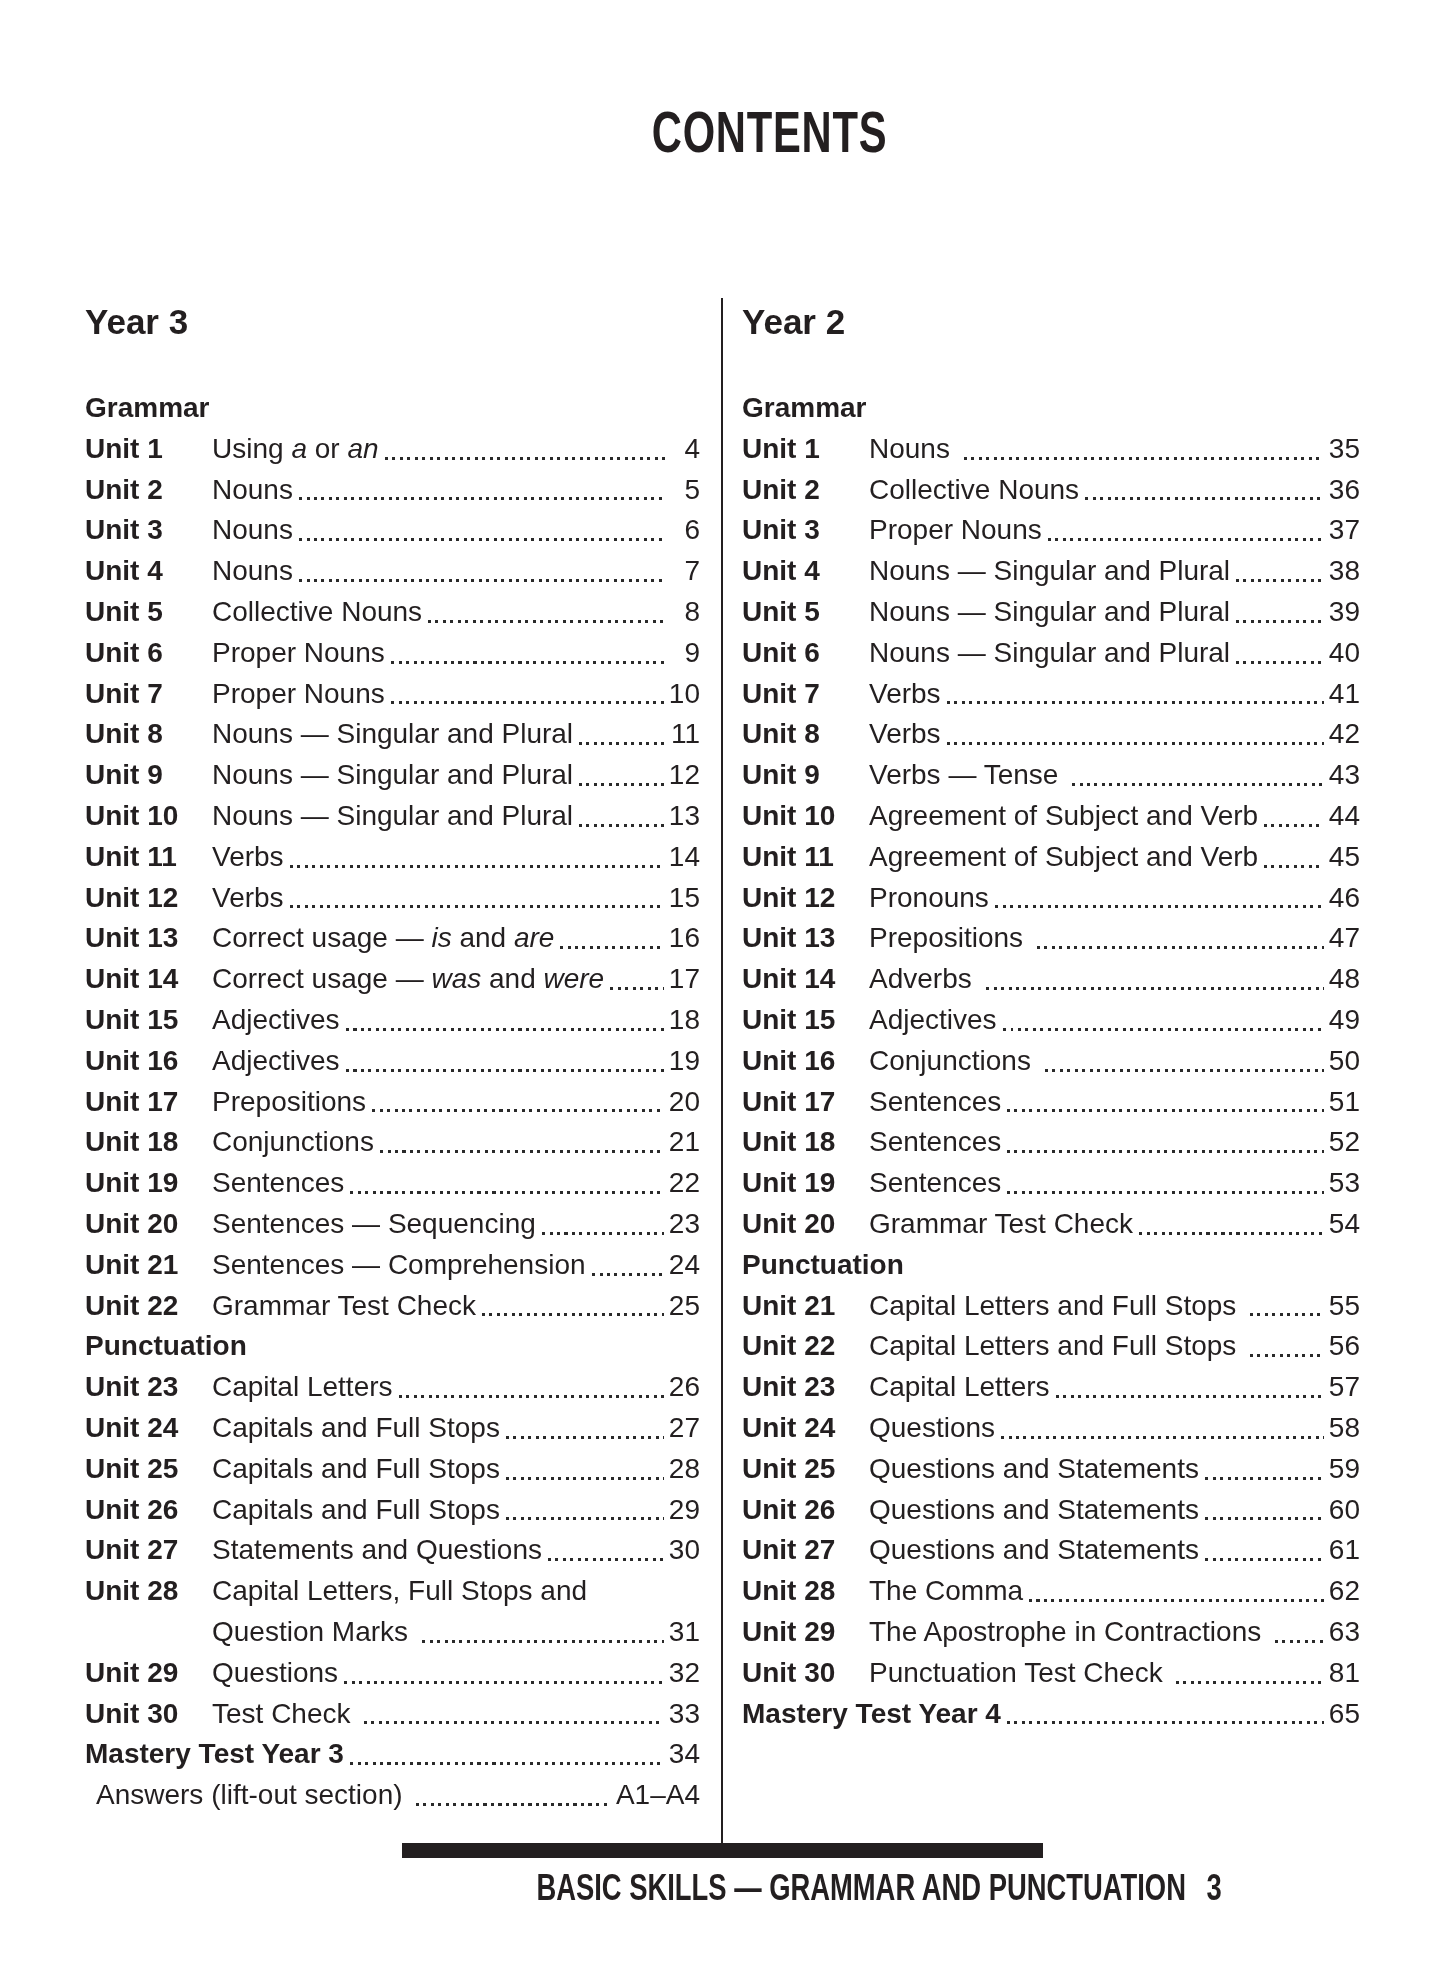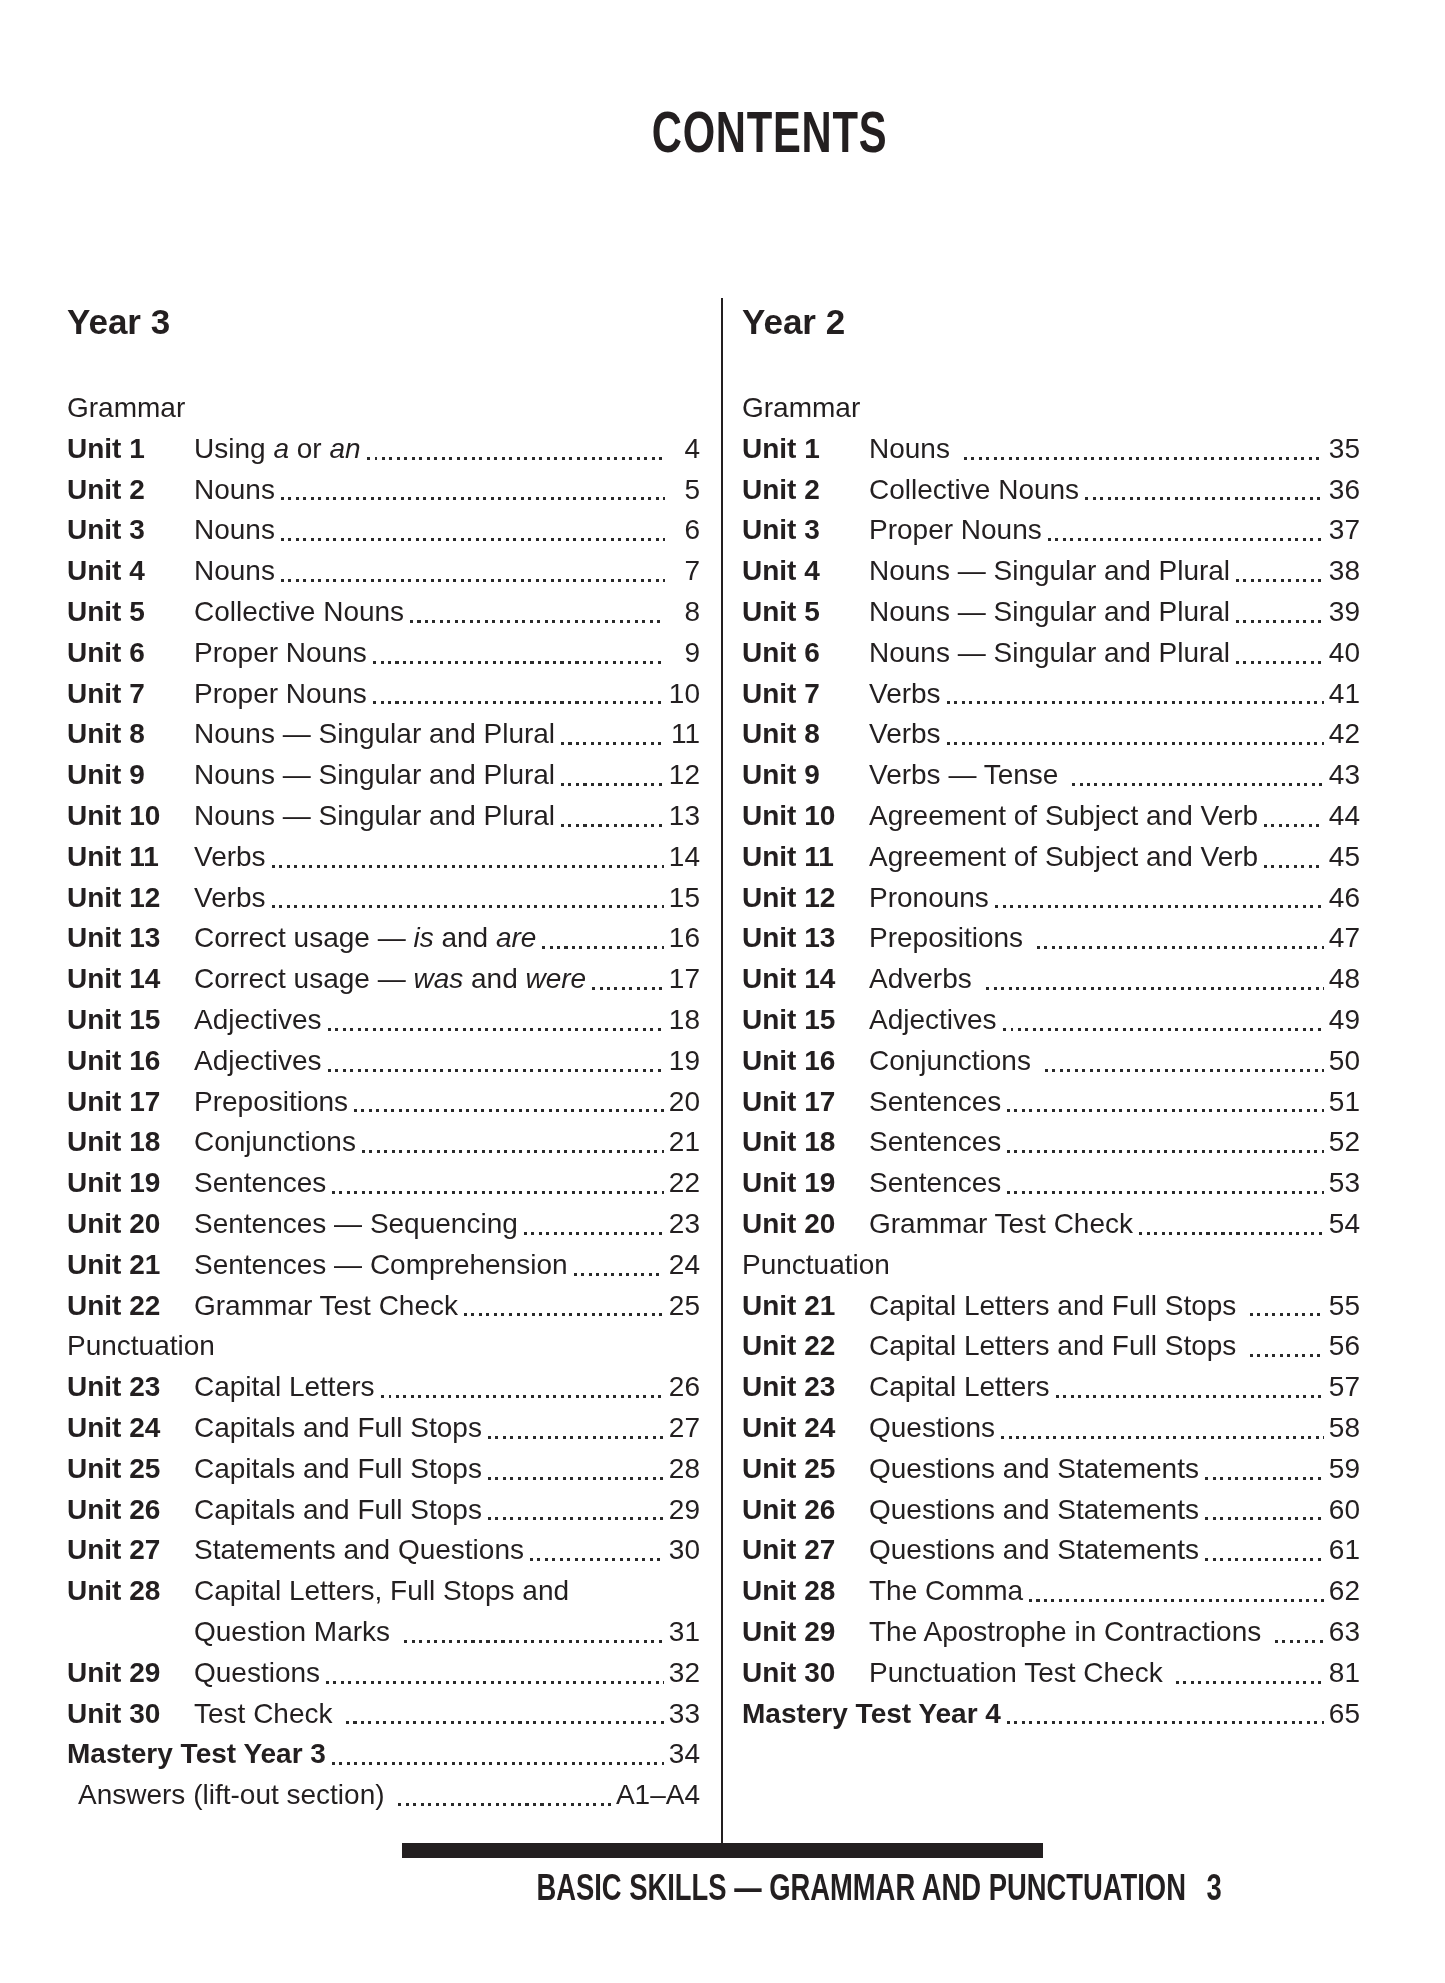--- a/index.html
+++ b/index.html
@@ -17,34 +17,34 @@
   .title-wrap{position:absolute;top:98px;left:0;width:100%;text-align:center;margin-left:47px;}
   .contents-title{
     font-size:58px;font-weight:bold;letter-spacing:1px;
     display:inline-block;transform:scaleX(0.72);transform-origin:center;
     white-space:nowrap;
   }
 
   
   .toc{position:absolute;top:300px;left:0;width:1445px;display:flex;}
   .col{box-sizing:border-box;}
-  .col-left{width:722px;padding:0 22px 0 67px;}
+  .col-left{width:722px;padding:0 22px 0 85px;}
   .col-right{width:723px;padding:0 85px 0 20px;}
   .col h2{
     font-size:35px;font-weight:bold;margin:0 0 44px 0;line-height:44px;
   }
   .divider{
     position:absolute;left:721px;top:298px;width:2px;height:1546px;
     background:#231f20;
   }
 
   .row{display:flex;height:40.8px;font-size:28px;line-height:40.8px;}
   .row .label{flex:0 0 127px;font-weight:bold;white-space:nowrap;}
   .row .title{flex:0 1 auto;white-space:pre;}
-  .row.section .title{font-weight:normal;}
+  .row.section .title{font-weight:bold;}
   .row.bold .title{font-weight:bold;}
   .row .title em{font-style:italic;}
   .row .title b{font-weight:normal;margin-left:11px;}
   .dots{
     flex:1 1 auto;height:3px;align-self:flex-end;
     margin:0 5px 10px 6px;
     background-image:repeating-linear-gradient(90deg,#2a2a2a 0,#2a2a2a 3px,transparent 3px,transparent 7.5px);
   }
   .page-num{flex:0 0 auto;text-align:right;min-width:30px;white-space:nowrap;}
 

